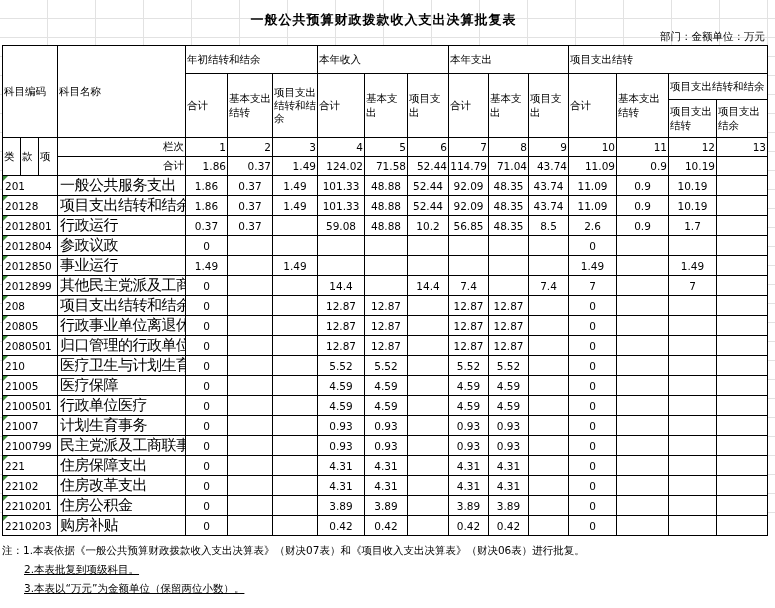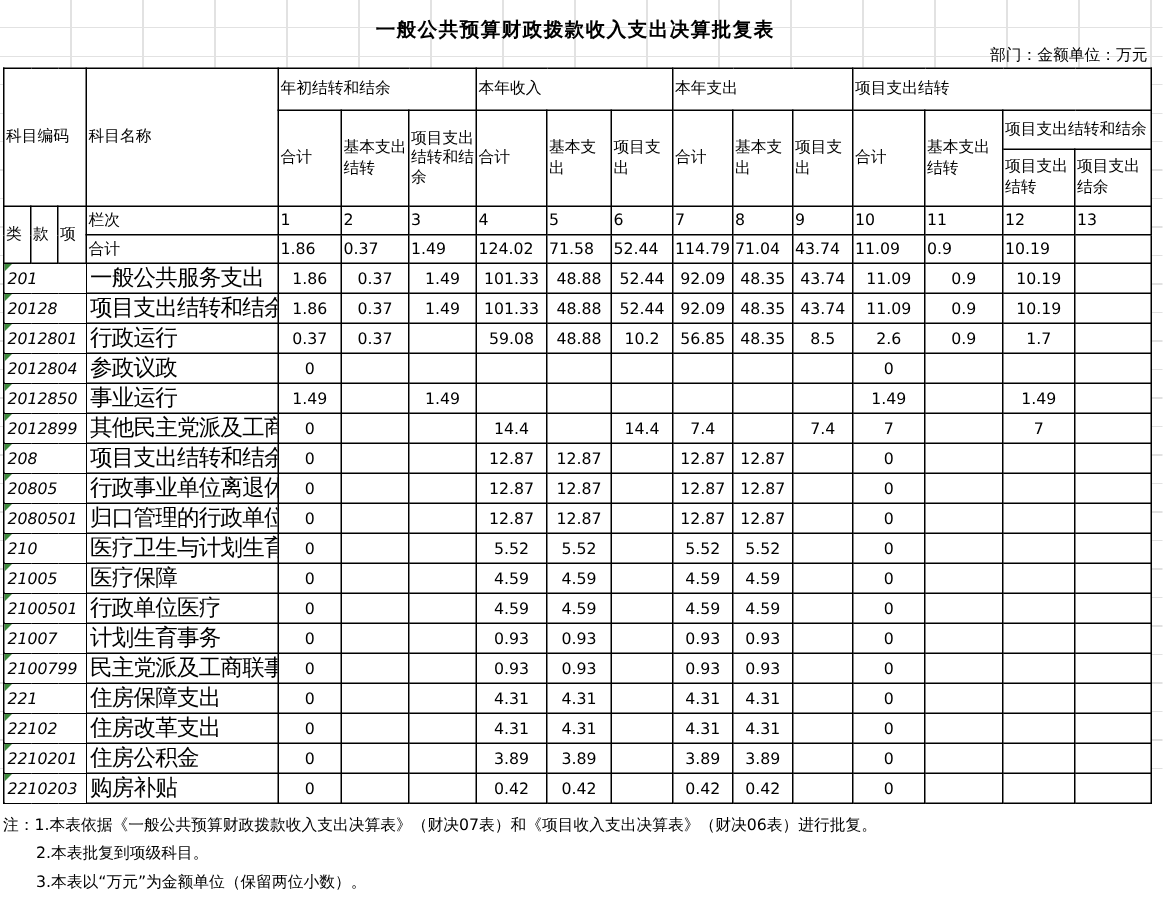--- a/index.html
+++ b/index.html
@@ -54,29 +54,28 @@
   thead th{
     text-align:left;
     vertical-align:middle;
     line-height:1.25;
   }
   tr.h1{height:28px;}
   tr.h2{height:26px;}
   tr.h3{height:38px;}
   tr.h4{height:19px;}
   tr.h5{height:19px;}
-  tr.h4 td, tr.h5 td{text-align:left;}
+  tr.h4 td, tr.h5 td{text-align:right;}
   tbody tr{height:20px;}
   td.code{
     position:relative;
     text-align:left;
     white-space:nowrap;
     padding-left:2px;
     font-size:10.5px;
-    font-style:italic;
   }
   td.name{
     text-align:left;
     white-space:nowrap;
     padding-left:2px;
     font-size:15px;
     letter-spacing:-0.5px;
   }
   td.num{text-align:center;}
   .tri{
@@ -84,21 +83,21 @@
     left:0;top:0;
     width:0;height:0;
     border-top:5px solid #3c8a3c;
     border-right:5px solid transparent;
   }
   .notes{
     font-size:10.5px;
     margin-top:5px;
     line-height:19px;
   }
-  .notes .n2,.notes .n3{padding-left:22px;}
+  .notes .n2,.notes .n3{padding-left:22px;text-decoration:underline;}
 </style>
 </head>
 <body>
 
 <div class="sheet">
   <div class="inner">
     <div class="title">一般公共预算财政拨款收入支出决算批复表</div>
     <div class="meta">
       <span>部门：</span>
       <span>金额单位：万元</span>

